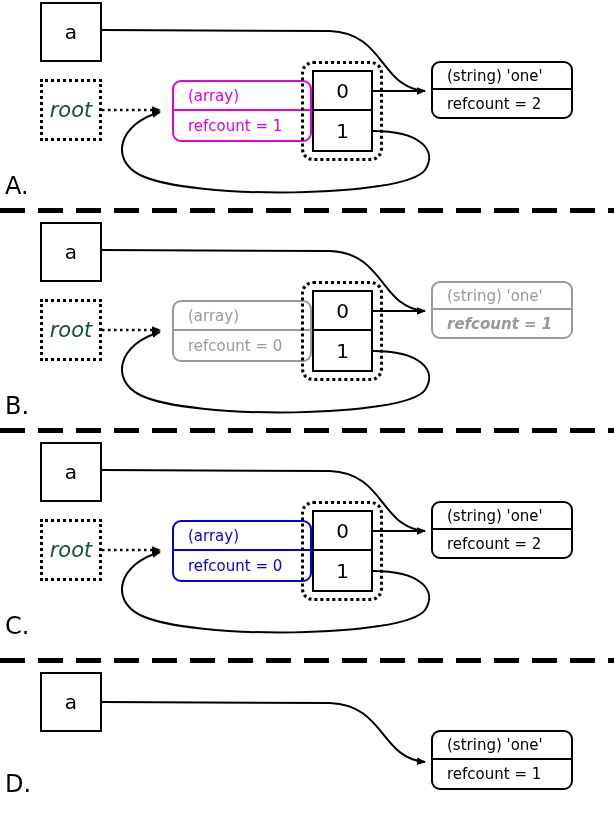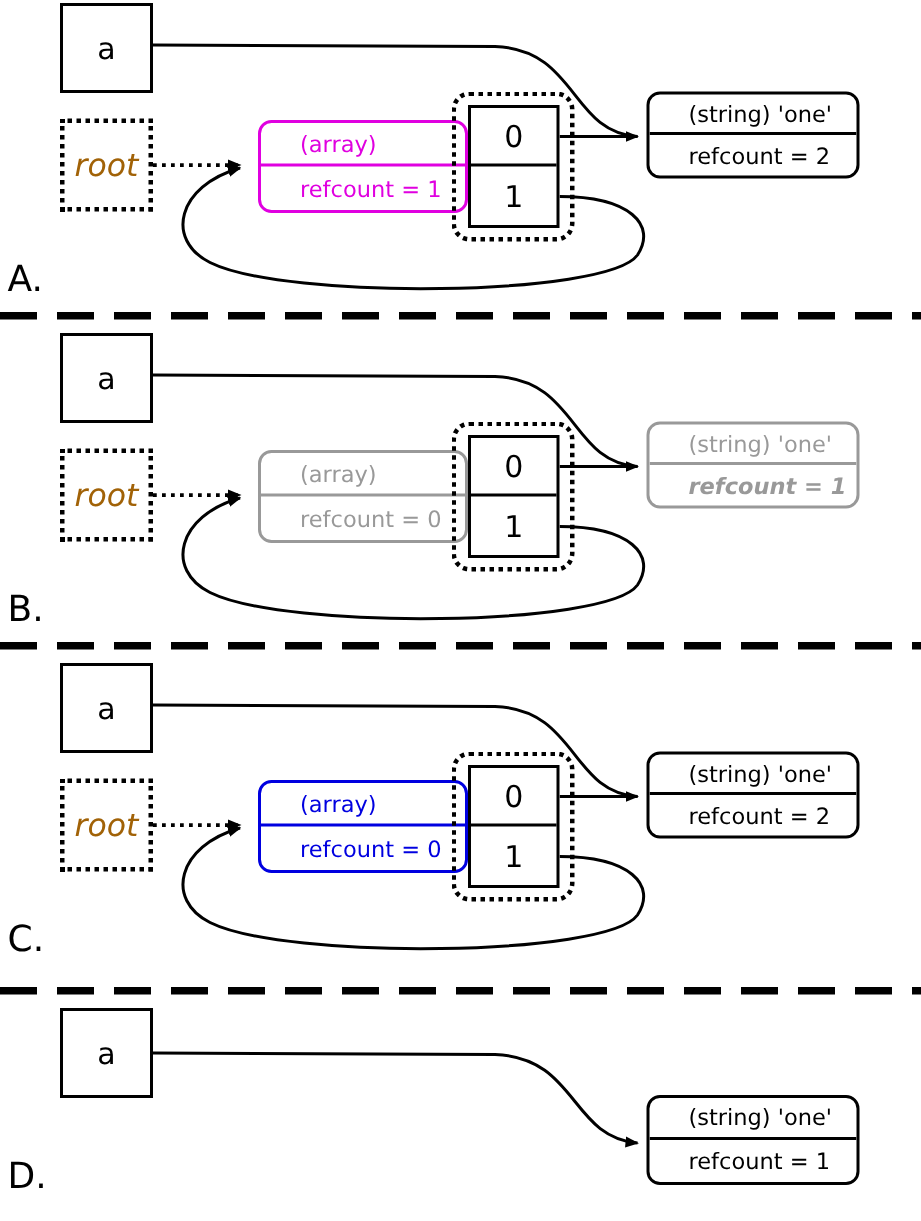--- a/index.html
+++ b/index.html
@@ -8,26 +8,26 @@
   .panel{position:absolute;left:0;width:614px;}
   .svgl{position:absolute;left:0;top:0;width:614px;height:814px;pointer-events:none;}
 
   
   .varbox{position:absolute;border:2px solid #000;background:#fff;
           display:flex;align-items:center;justify-content:center;
           font-size:20px;color:#000;box-sizing:border-box;}
   
   .rootbox{position:absolute;border:3px dotted #000;background:#fff;
            display:flex;align-items:center;justify-content:center;
-           font-size:21px;font-style:italic;color:#a16207;box-sizing:border-box;}
+           font-size:21px;font-style:italic;color:#14532d;box-sizing:border-box;}
 
   
   .zval{position:absolute;box-sizing:border-box;border:2px solid #000;
         border-radius:9px;background:#fff;overflow:hidden;}
-  .zval .row{height:50%;display:flex;align-items:center;padding-left:26px;
+  .zval .row{height:50%;display:flex;align-items:center;padding-left:14px;
              font-size:15px;color:#000;box-sizing:border-box;}
   .zval .row.top{border-bottom:2px solid #000;}
   .zval.magenta{border-color:#e000e0;}
   .zval.magenta .row{color:#e000e0;}
   .zval.magenta .row.top{border-bottom-color:#e000e0;}
   .zval.blue{border-color:#0000e0;}
   .zval.blue .row{color:#0000e0;}
   .zval.blue .row.top{border-bottom-color:#0000e0;}
   .zval.gray{border-color:#999;}
   .zval.gray .row{color:#999;}

